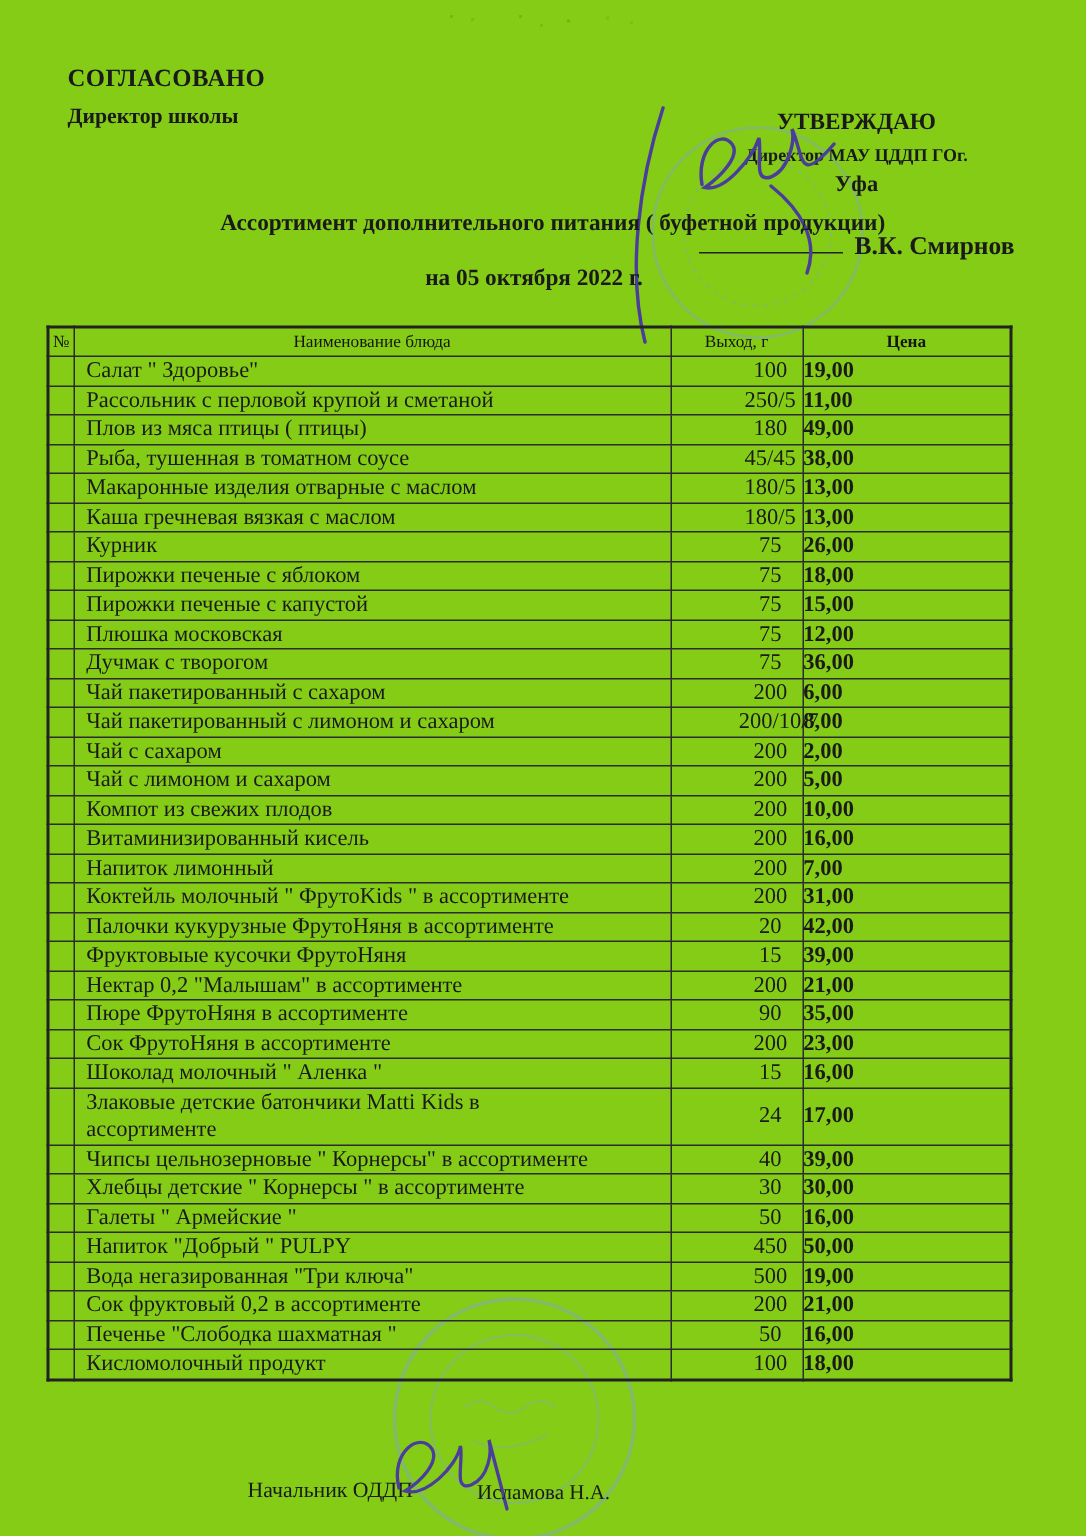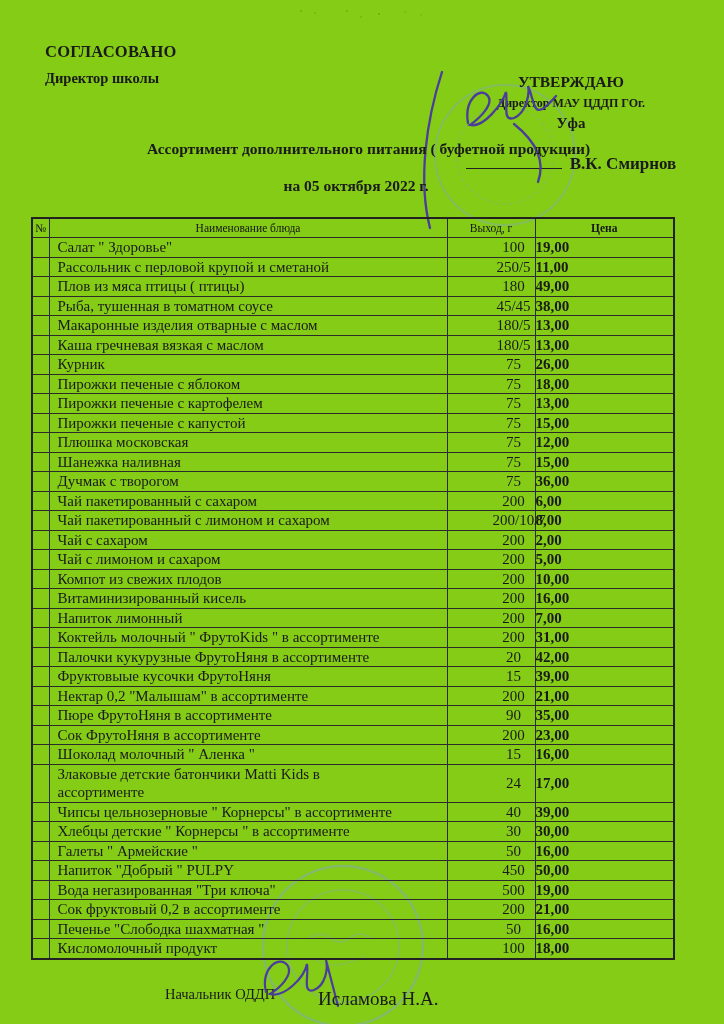--- a/index.html
+++ b/index.html
@@ -47,21 +47,21 @@
   col.c-name{width:398px;}
   col.c-output{width:88px;}
   col.c-price{width:139px;}
   td{font-size:15px;line-height:18.5px;padding:0;}
   td.num{padding:0;}
   td.name{padding:0 2px 0 8px;white-space:pre-line;}
   td.output{text-align:center;vertical-align:middle;padding-left:45px;}
   td.price{font-weight:bold;vertical-align:middle;}
 
   .footer-pos{position:absolute;left:165px;top:986px;font-size:14.5px;}
-  .footer-name{position:absolute;left:318px;top:988px;font-size:19px;}
+  .footer-name{position:absolute;left:318px;top:988px;font-size:14px;}
 
   .stamp-layer,.sig{position:absolute;pointer-events:none;}
 </style>
 </head>
 <body>
 
 <div class="page">
 
   <div class="noise"></div>
 
@@ -162,41 +162,29 @@
           <td class="price">26,00</td>
         </tr>
         <tr>
           <td class="num"></td>
           <td class="name">Пирожки печеные с яблоком</td>
           <td class="output">75</td>
           <td class="price">18,00</td>
         </tr>
         <tr>
           <td class="num"></td>
-          <td class="name">Пирожки печеные с картофелем</td>
-          <td class="output">75</td>
-          <td class="price">13,00</td>
-        </tr>
-        <tr>
-          <td class="num"></td>
           <td class="name">Пирожки печеные с капустой</td>
           <td class="output">75</td>
           <td class="price">15,00</td>
         </tr>
         <tr>
           <td class="num"></td>
           <td class="name">Плюшка московская</td>
           <td class="output">75</td>
           <td class="price">12,00</td>
-        </tr>
-        <tr>
-          <td class="num"></td>
-          <td class="name">Шанежка наливная</td>
-          <td class="output">75</td>
-          <td class="price">15,00</td>
         </tr>
         <tr>
           <td class="num"></td>
           <td class="name">Дучмак с творогом</td>
           <td class="output">75</td>
           <td class="price">36,00</td>
         </tr>
         <tr>
           <td class="num"></td>
           <td class="name">Чай пакетированный с сахаром</td>

